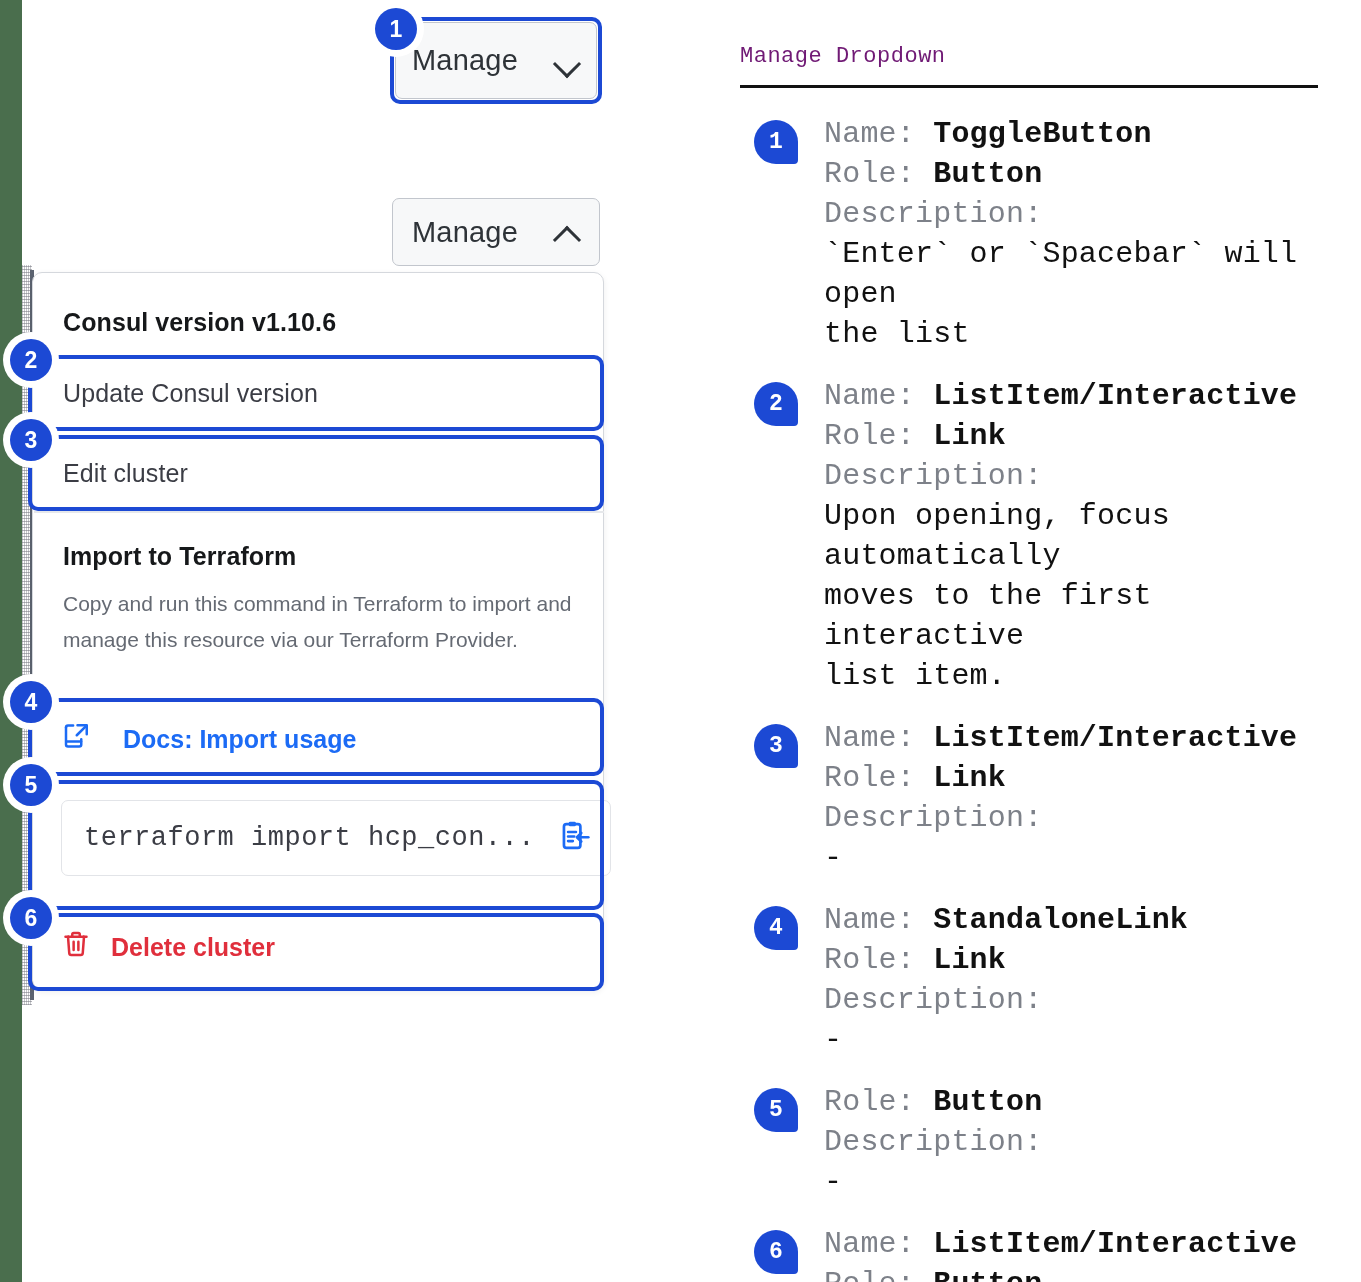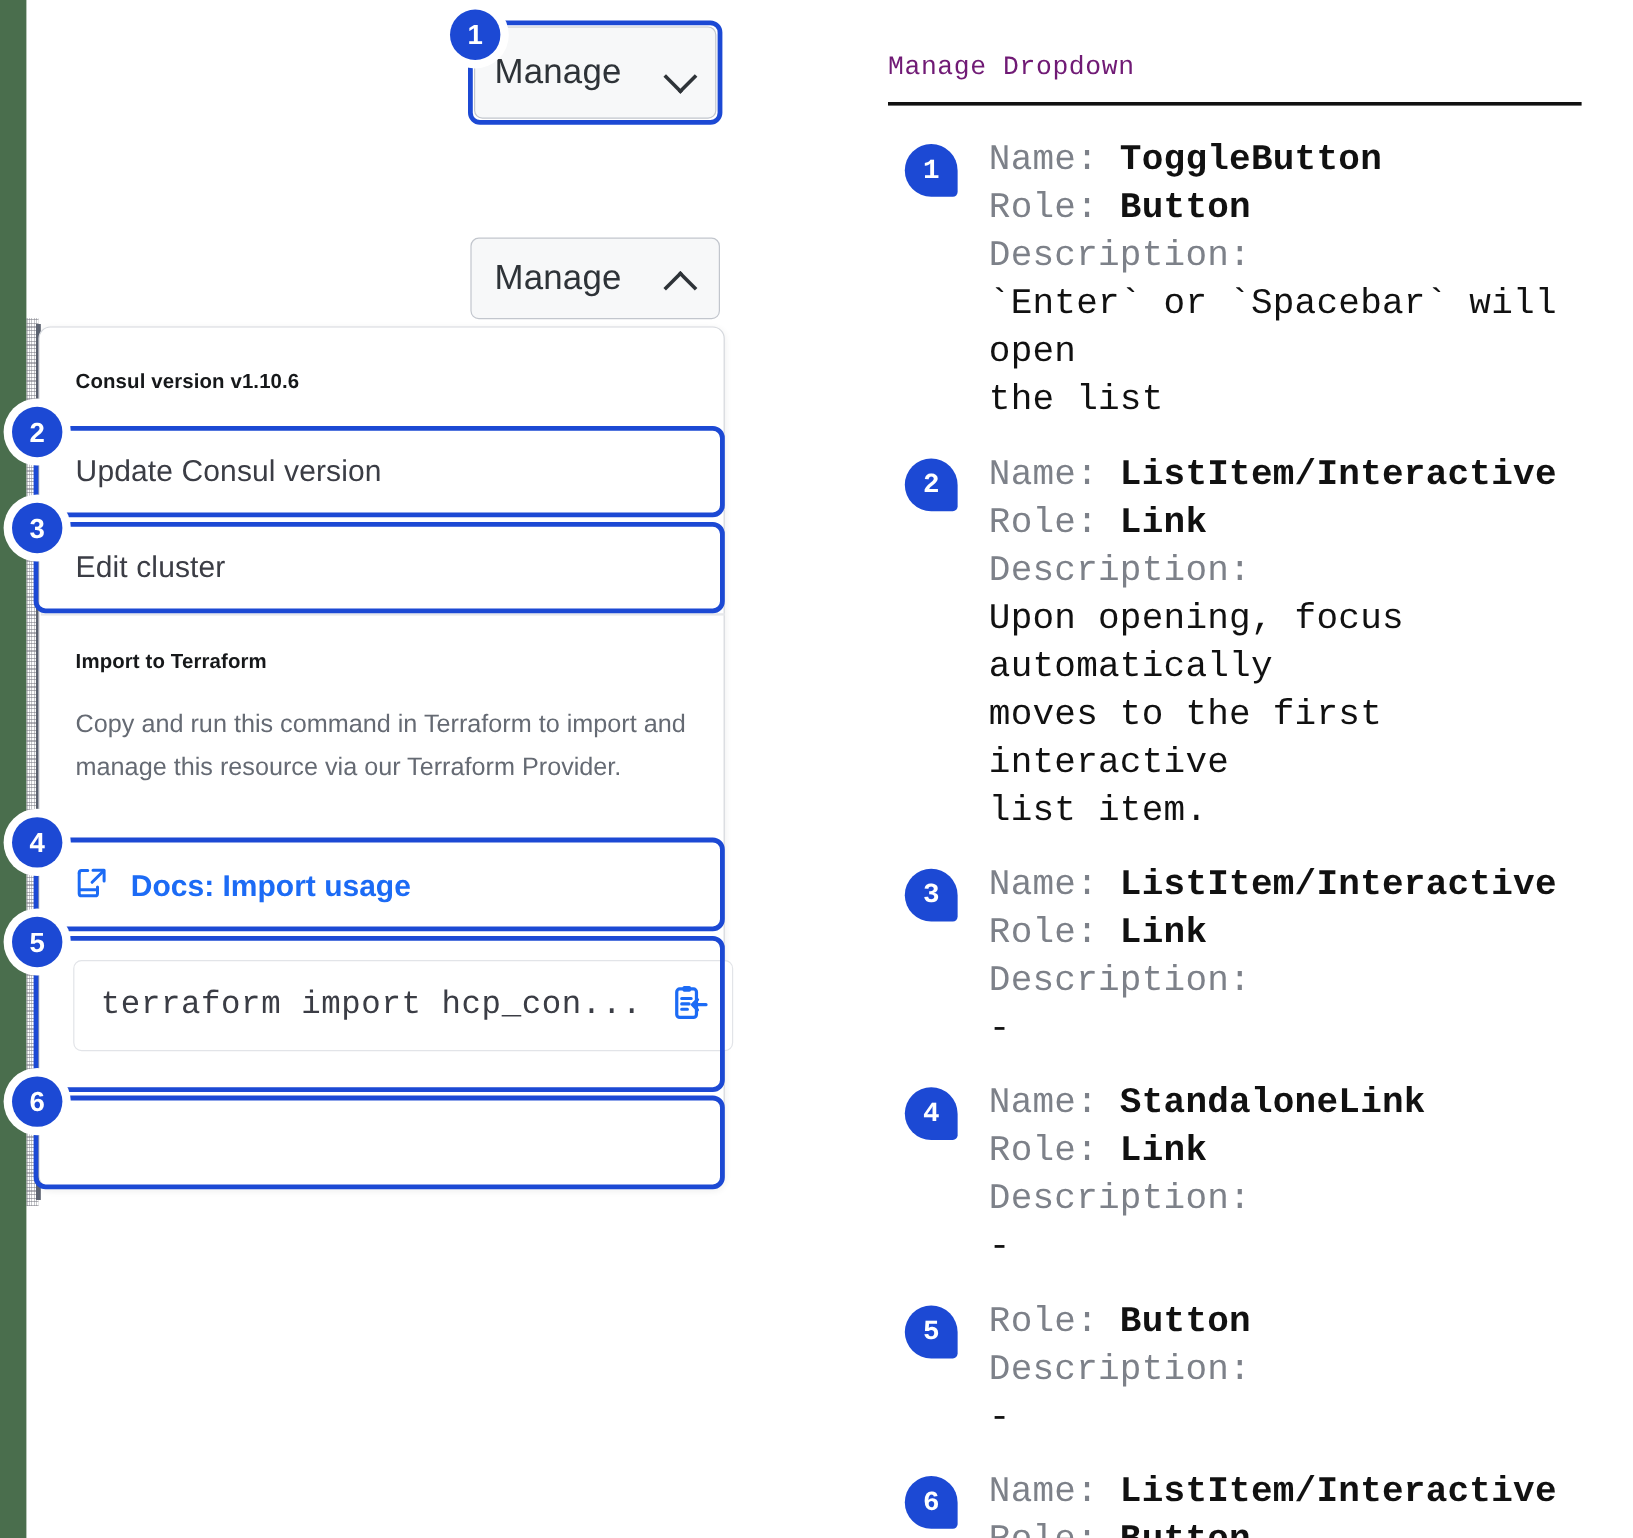--- a/index.html
+++ b/index.html
@@ -87,21 +87,21 @@
     width: 572px; height: 718px;
     background: #ffffff;
     border: 1.5px solid #d5d8dd;
     border-radius: 10px;
     box-shadow: 0 2px 6px rgba(0,0,0,0.07);
   }
 
   .dd-heading {
     position: absolute;
     left: 30px;
-    font-size: 17px;
+    font-size: 25px;
     font-weight: bold;
     color: #16181a;
     letter-spacing: 0.1px;
   }
   .dd-item-text {
     position: absolute;
     left: 30px;
     font-size: 25px;
     color: #3b3d45;
     letter-spacing: 0.1px;
@@ -137,21 +137,21 @@
     display: flex; align-items: center; justify-content: center;
     box-shadow: 0 0 0 7px #ffffff;
     z-index: 30;
   }
 
   
   .docs-link {
     position: absolute;
     display: flex;
     align-items: center;
-    gap: 18px;
+    gap: 32px;
     color: #1c6bf5;
     font-size: 25px;
     font-weight: bold;
   }
 
   
   .code-field {
     position: absolute;
     background: #ffffff;
     border: 1.5px solid #e2e4e8;
@@ -270,20 +270,31 @@
         <svg width="34" height="34" viewBox="0 0 24 24" fill="none">
           <rect x="4.2" y="3.6" width="11.6" height="16.8" rx="1.8" stroke="#1c6bf5" stroke-width="1.9"></rect>
           <rect x="7.6" y="1.9" width="5" height="3.3" rx="1" fill="#1c6bf5"></rect>
           <path d="M7.1 9.2h5.6M7.1 12.4h4.4M7.1 15.6h3.4" stroke="#1c6bf5" stroke-width="1.8" stroke-linecap="round"></path>
           <path d="M21.4 12.9h-7.2" stroke="#1c6bf5" stroke-width="1.9" stroke-linecap="round"></path>
           <path d="M16.4 9.9l-3 3 3 3" stroke="#1c6bf5" stroke-width="1.9" stroke-linecap="round" stroke-linejoin="round"></path>
         </svg>
       </span>
     </div>
 
+    <div class="delete-row" style="left:28px; top:656px;">
+      <span>
+        <svg width="30" height="30" viewBox="0 0 24 24" fill="none">
+          <path d="M3.6 6.1h16.8" stroke="#e02f3c" stroke-width="2" stroke-linecap="round"></path>
+          <path d="M9 6.1V4.3a1.2 1.2 0 0 1 1.2-1.2h3.6a1.2 1.2 0 0 1 1.2 1.2v1.8" stroke="#e02f3c" stroke-width="2" stroke-linecap="round"></path>
+          <path d="M5.6 6.1l1 13.2a1.6 1.6 0 0 0 1.6 1.5h7.6a1.6 1.6 0 0 0 1.6-1.5l1-13.2" stroke="#e02f3c" stroke-width="2" stroke-linecap="round" stroke-linejoin="round"></path>
+          <path d="M10.1 10.2v6.6M13.9 10.2v6.6" stroke="#e02f3c" stroke-width="2" stroke-linecap="round"></path>
+        </svg>
+      </span>
+      <span>Delete cluster</span>
+    </div>
   </div>
 
   <div class="item-ring" style="top:355px; width:576px; height:76px;"></div>
   <div class="item-ring" style="top:435px; width:576px; height:76px;"></div>
   <div class="item-ring" style="top:698px; width:576px; height:78px;"></div>
   <div class="item-ring" style="top:780px; width:576px; height:130px;"></div>
   <div class="item-ring" style="top:913px; width:576px; height:78px;"></div>
 
   <div class="badge-l" style="left:10px; top:339px;">2</div>
   <div class="badge-l" style="left:10px; top:419px;">3</div>

